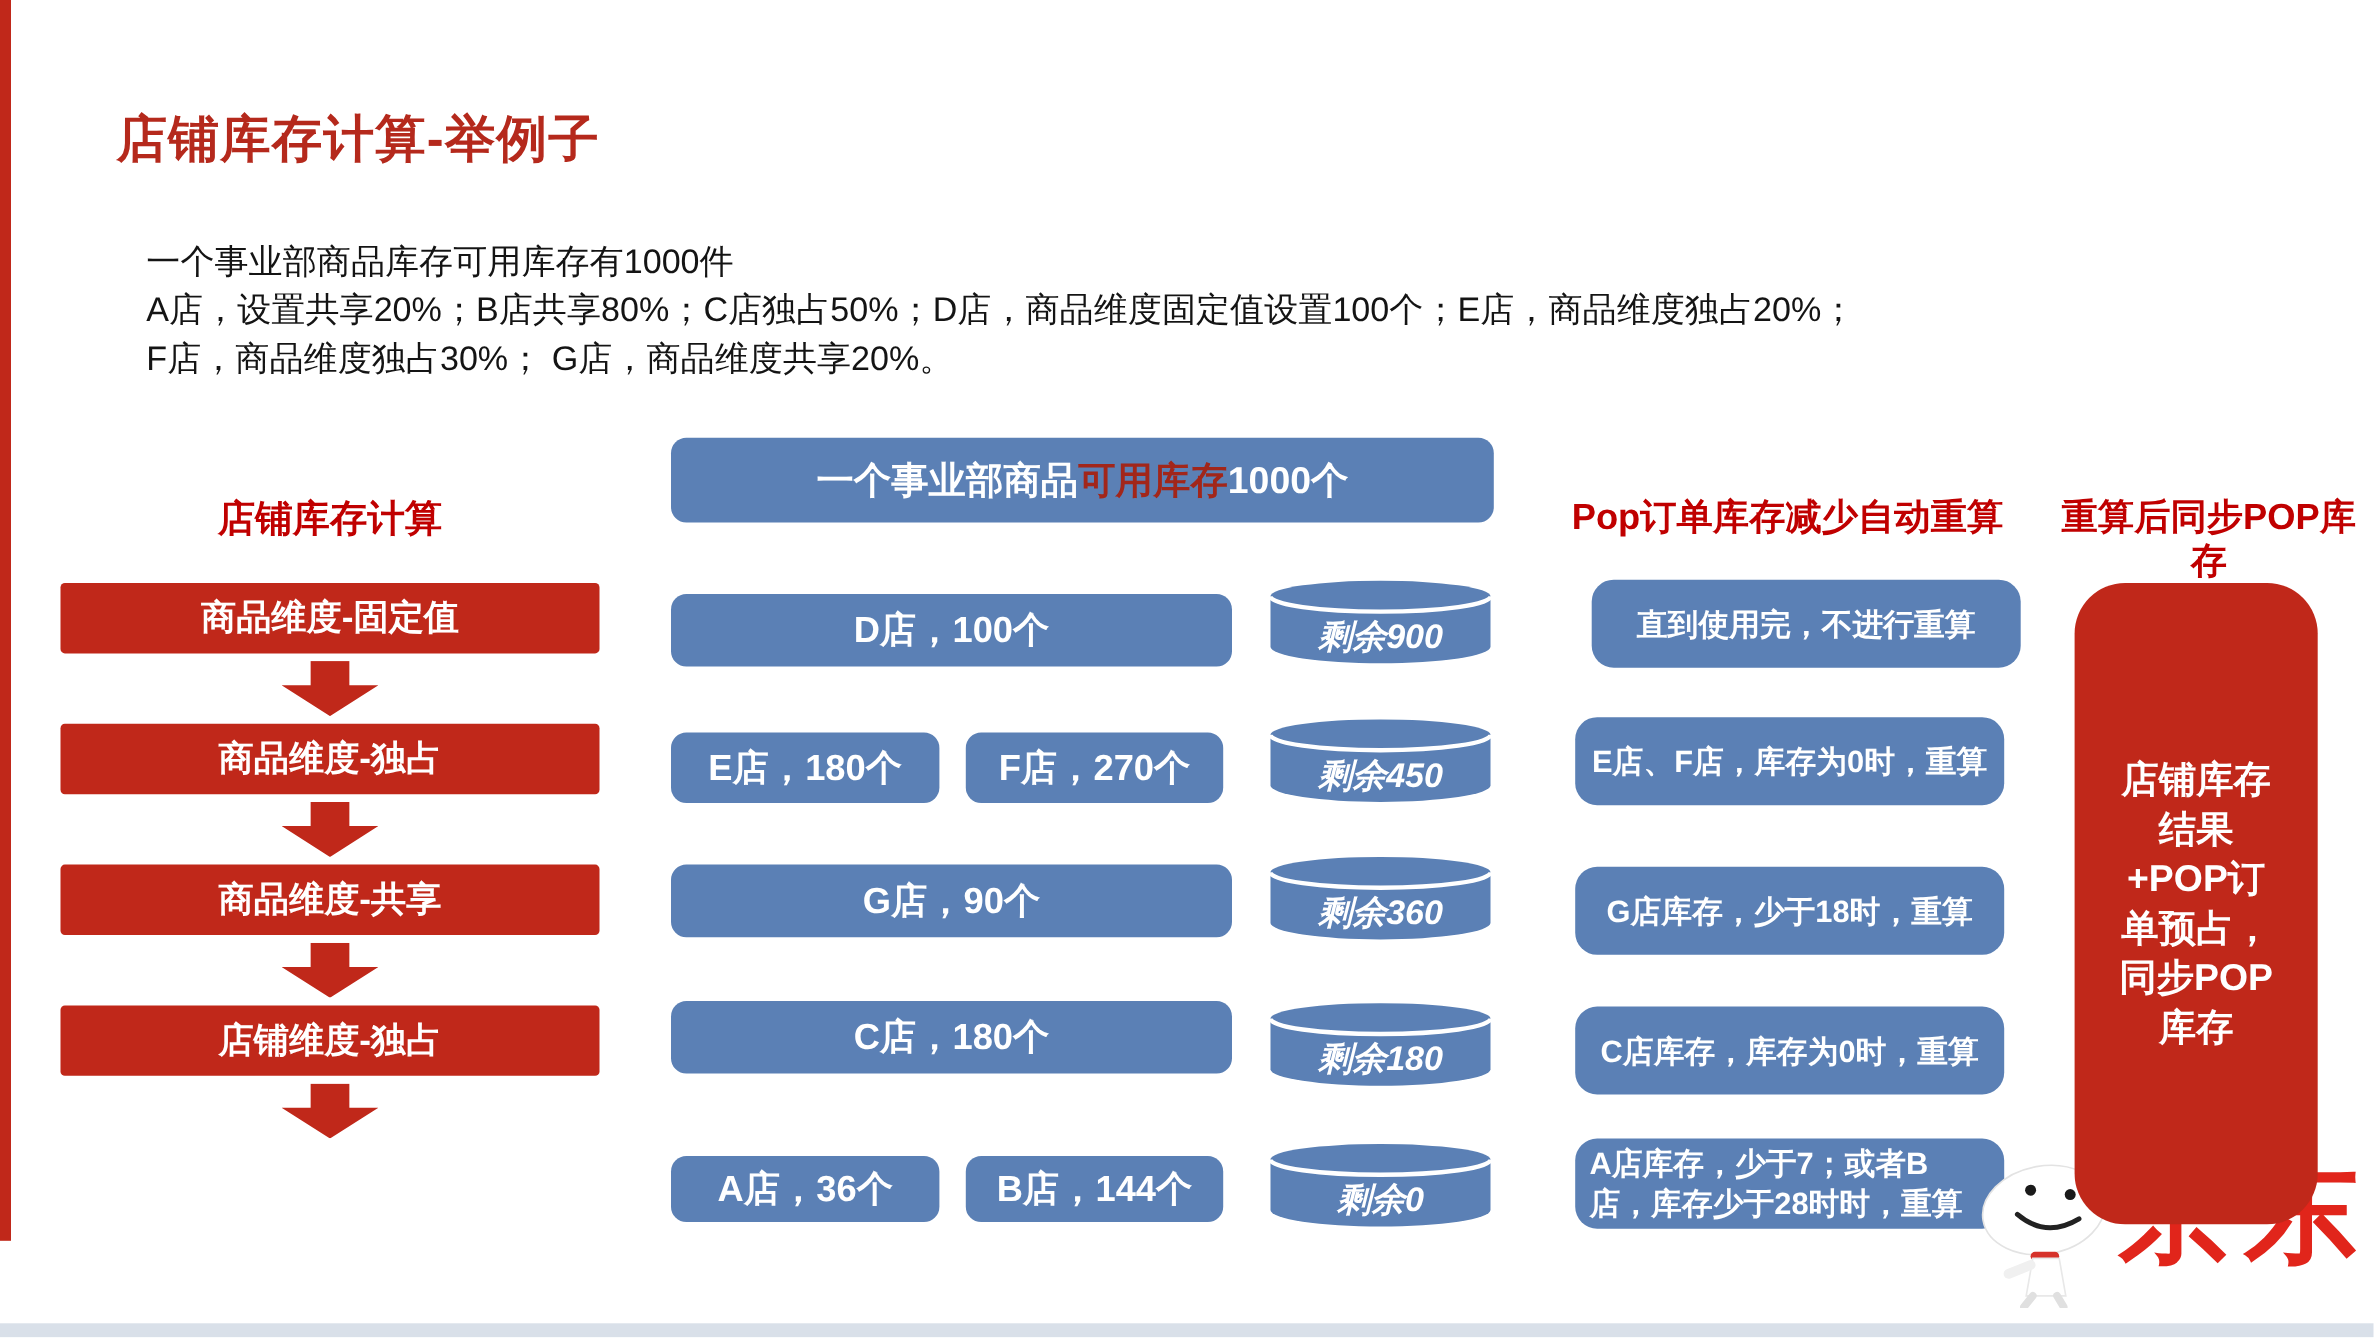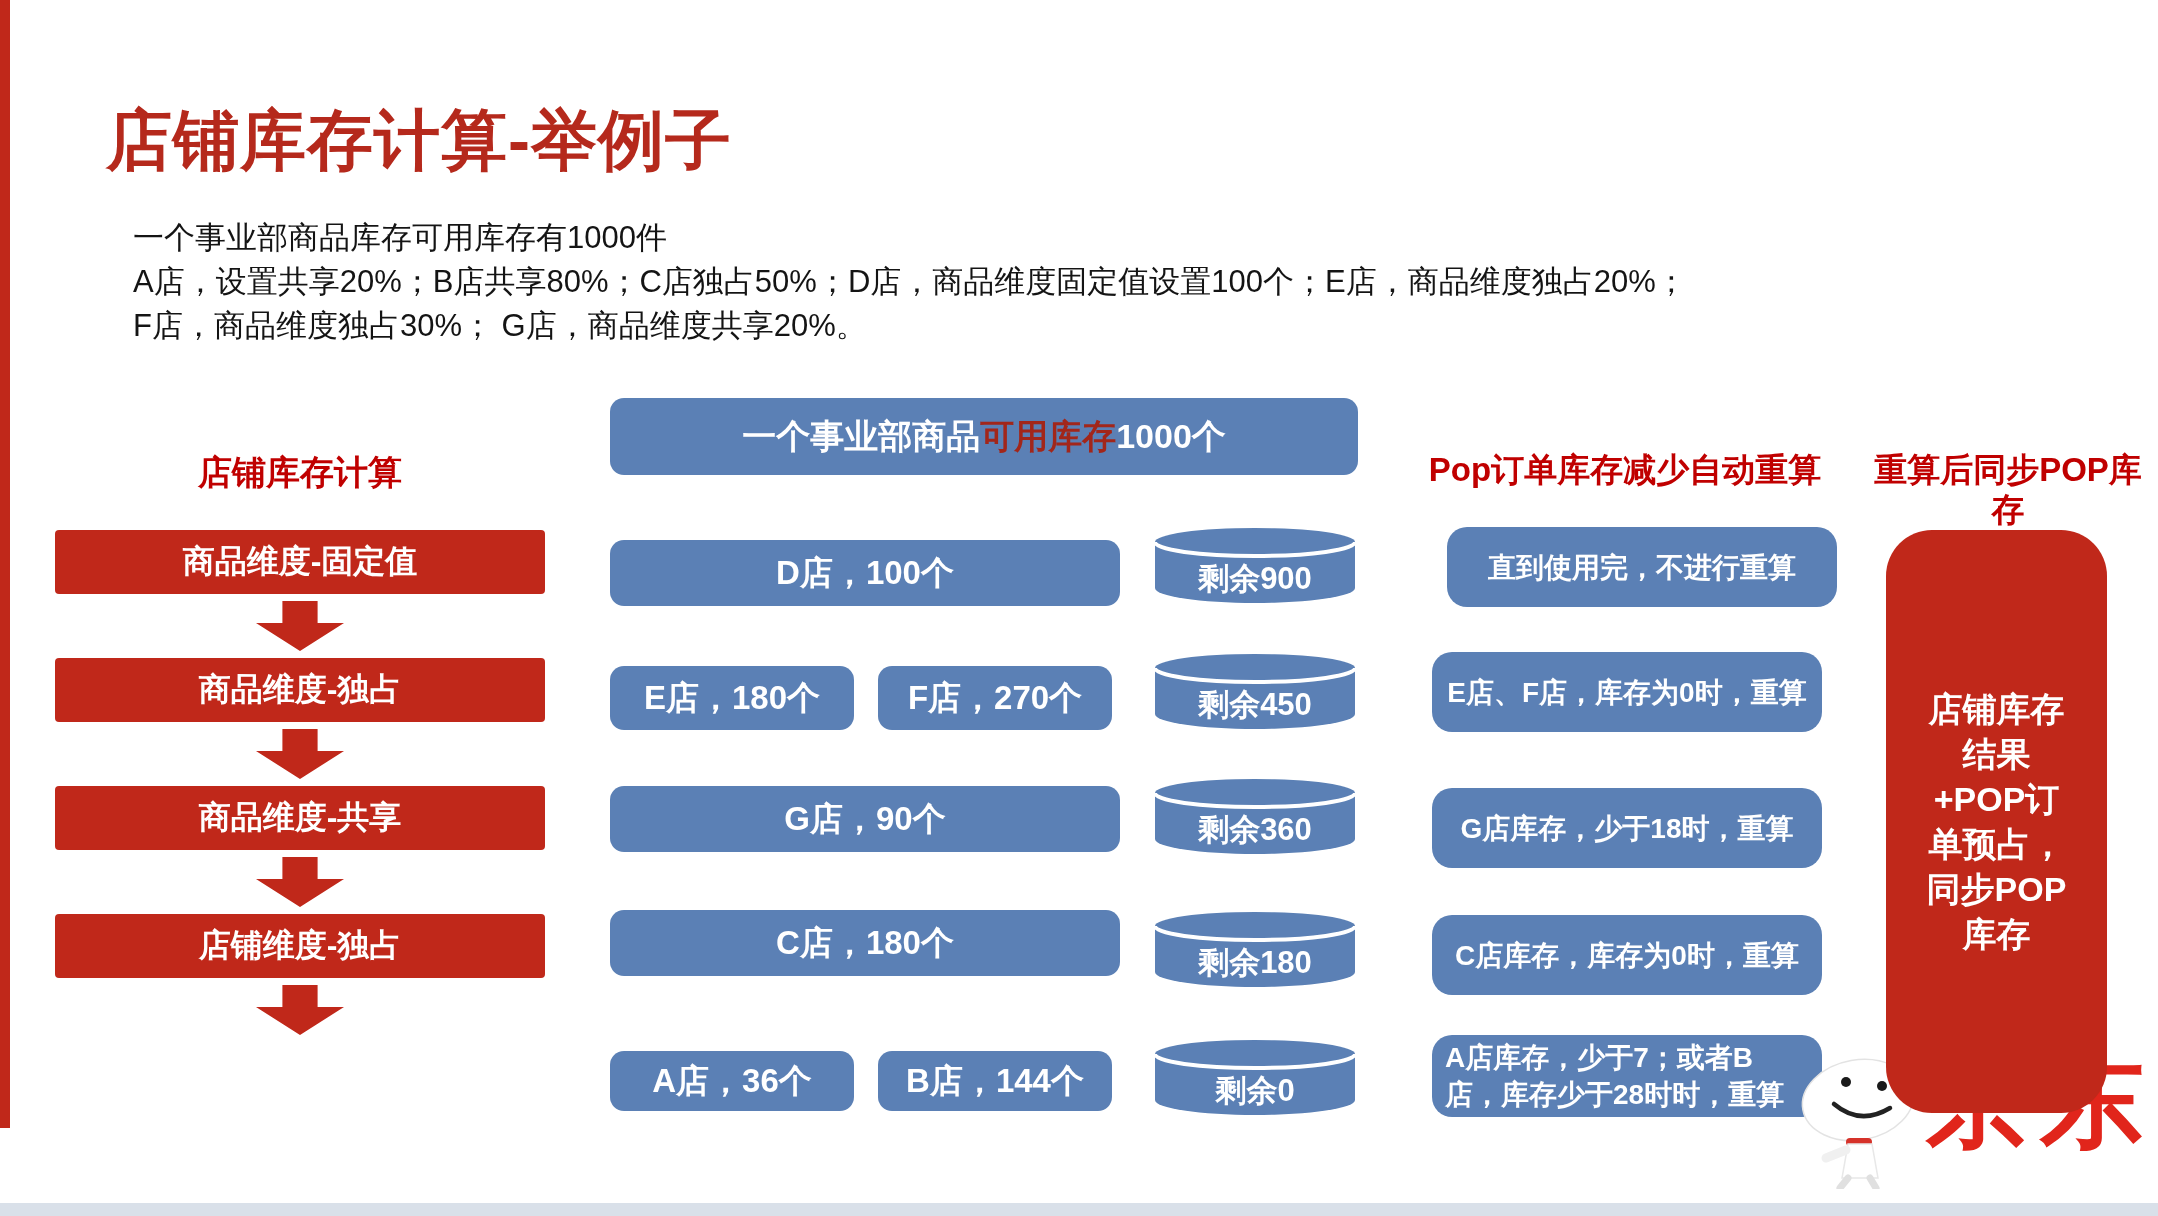--- a/index.html
+++ b/index.html
@@ -15,21 +15,21 @@
   .left-bar{
     left:0;top:0;width:10px;height:1128px;
     background:#C0281A;
   }
   .footer-strip{
     left:0;bottom:0;width:2158px;height:13px;
     background:#D9E0E9;
   }
   .title{
     left:106px;top:96px;width:1200px;
-    font-size:66px;font-weight:900;color:#B5291C;
+    font-size:46px;font-weight:900;color:#B5291C;
     letter-spacing:1px;margin:0;
   }
   .desc{
     left:133px;top:216px;width:1960px;
     font-size:31px;color:#141414;line-height:44px;
     font-weight:500;
   }
   .col-header{
     font-size:33px;font-weight:bold;color:#C00000;
     text-align:center;line-height:40px;
@@ -62,21 +62,21 @@
     color:#ffffff;font-size:28px;font-weight:bold;
     display:flex;align-items:center;justify-content:center;
     text-align:center;padding:0 14px;box-sizing:border-box;
     line-height:37px;
   }
   .rule-box.two-line{justify-content:flex-start;text-align:left;padding-left:13px;}
   .cyl{left:1150px;width:210px;height:82px;}
   .cyl svg{position:absolute;left:0;top:0;}
   .cyl-label{
     position:absolute;left:0;top:32px;width:210px;
-    text-align:center;color:#ffffff;font-size:31px;font-weight:bold;
+    text-align:center;color:#ffffff;font-size:31px;font-weight:bold;font-style:italic;
   }
   .result-box{
     left:1886px;top:530px;width:221px;height:583px;
     background:#C0281A;border-radius:46px;
     color:#ffffff;font-size:34px;font-weight:bold;
     display:flex;flex-direction:column;align-items:center;justify-content:center;
     text-align:center;line-height:45px;
     z-index:2;
   }
   .jd-logo{left:1796px;top:1032px;width:360px;height:140px;z-index:1;}

